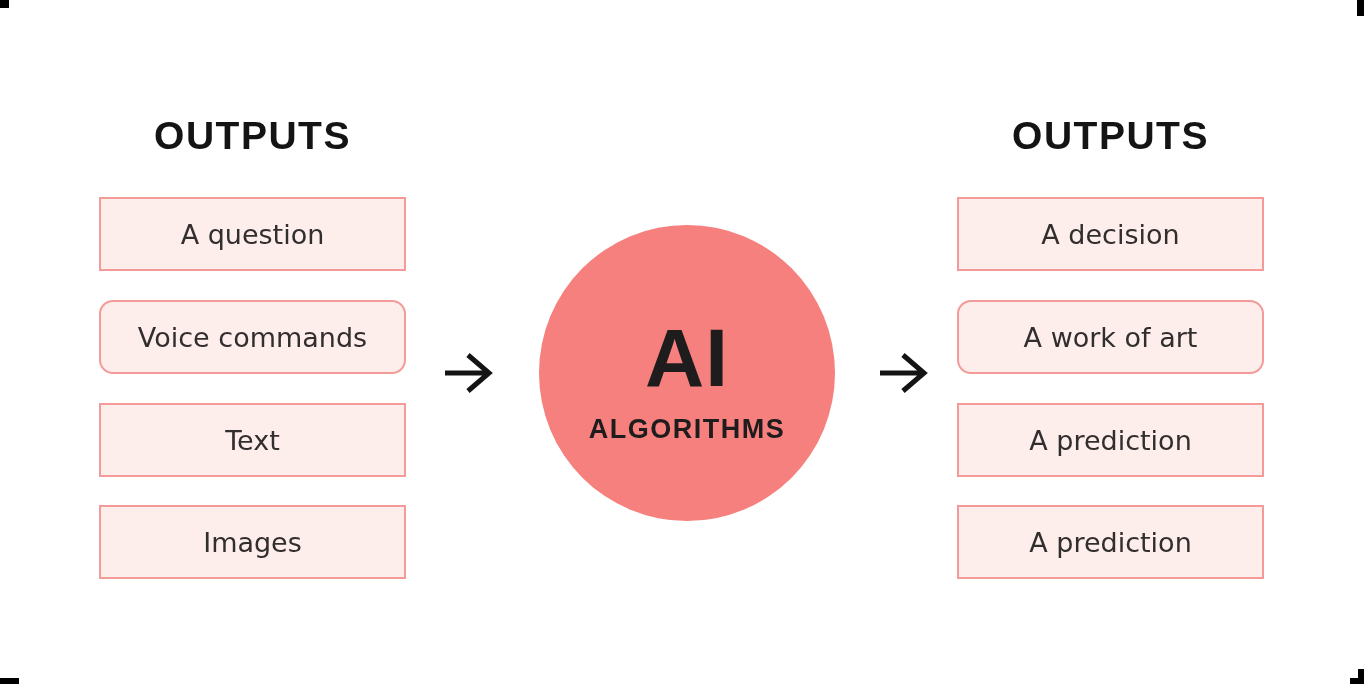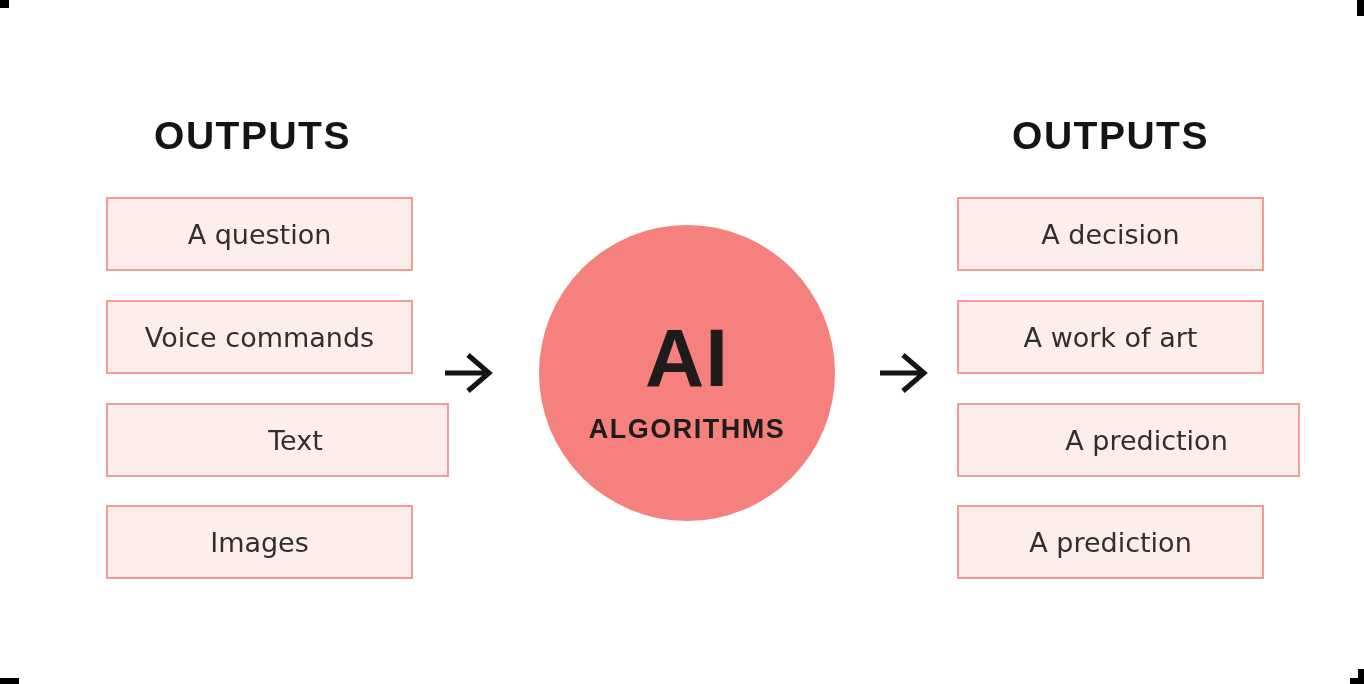--- a/index.html
+++ b/index.html
@@ -42,25 +42,25 @@
     width: 303px;          
     height: 70px;          
     background: #fdeeec;
     border: 2px solid #f29b98;
     display: flex;
     align-items: center;
     justify-content: center;
     font-size: 27px;
     color: #322e2e;
   }
-  .col-left  { left: 106px; }
+  .col-left  { left: 99px; }
   .col-right { left: 957px; }
   .row-0 { top: 197px; }
-  .row-1 { top: 300px; }
-  .row-2 { top: 403px; padding-left: 36px; }
+  .row-1 { top: 300px; border-radius: 14px; }
+  .row-2 { top: 403px; }
   .row-3 { top: 505px; }
 
   .ai-circle {
     position: absolute;
     left: 539px;
     top: 225px;
     width: 296px;
     height: 296px;
     border-radius: 50%;
     background: #f5807e;

